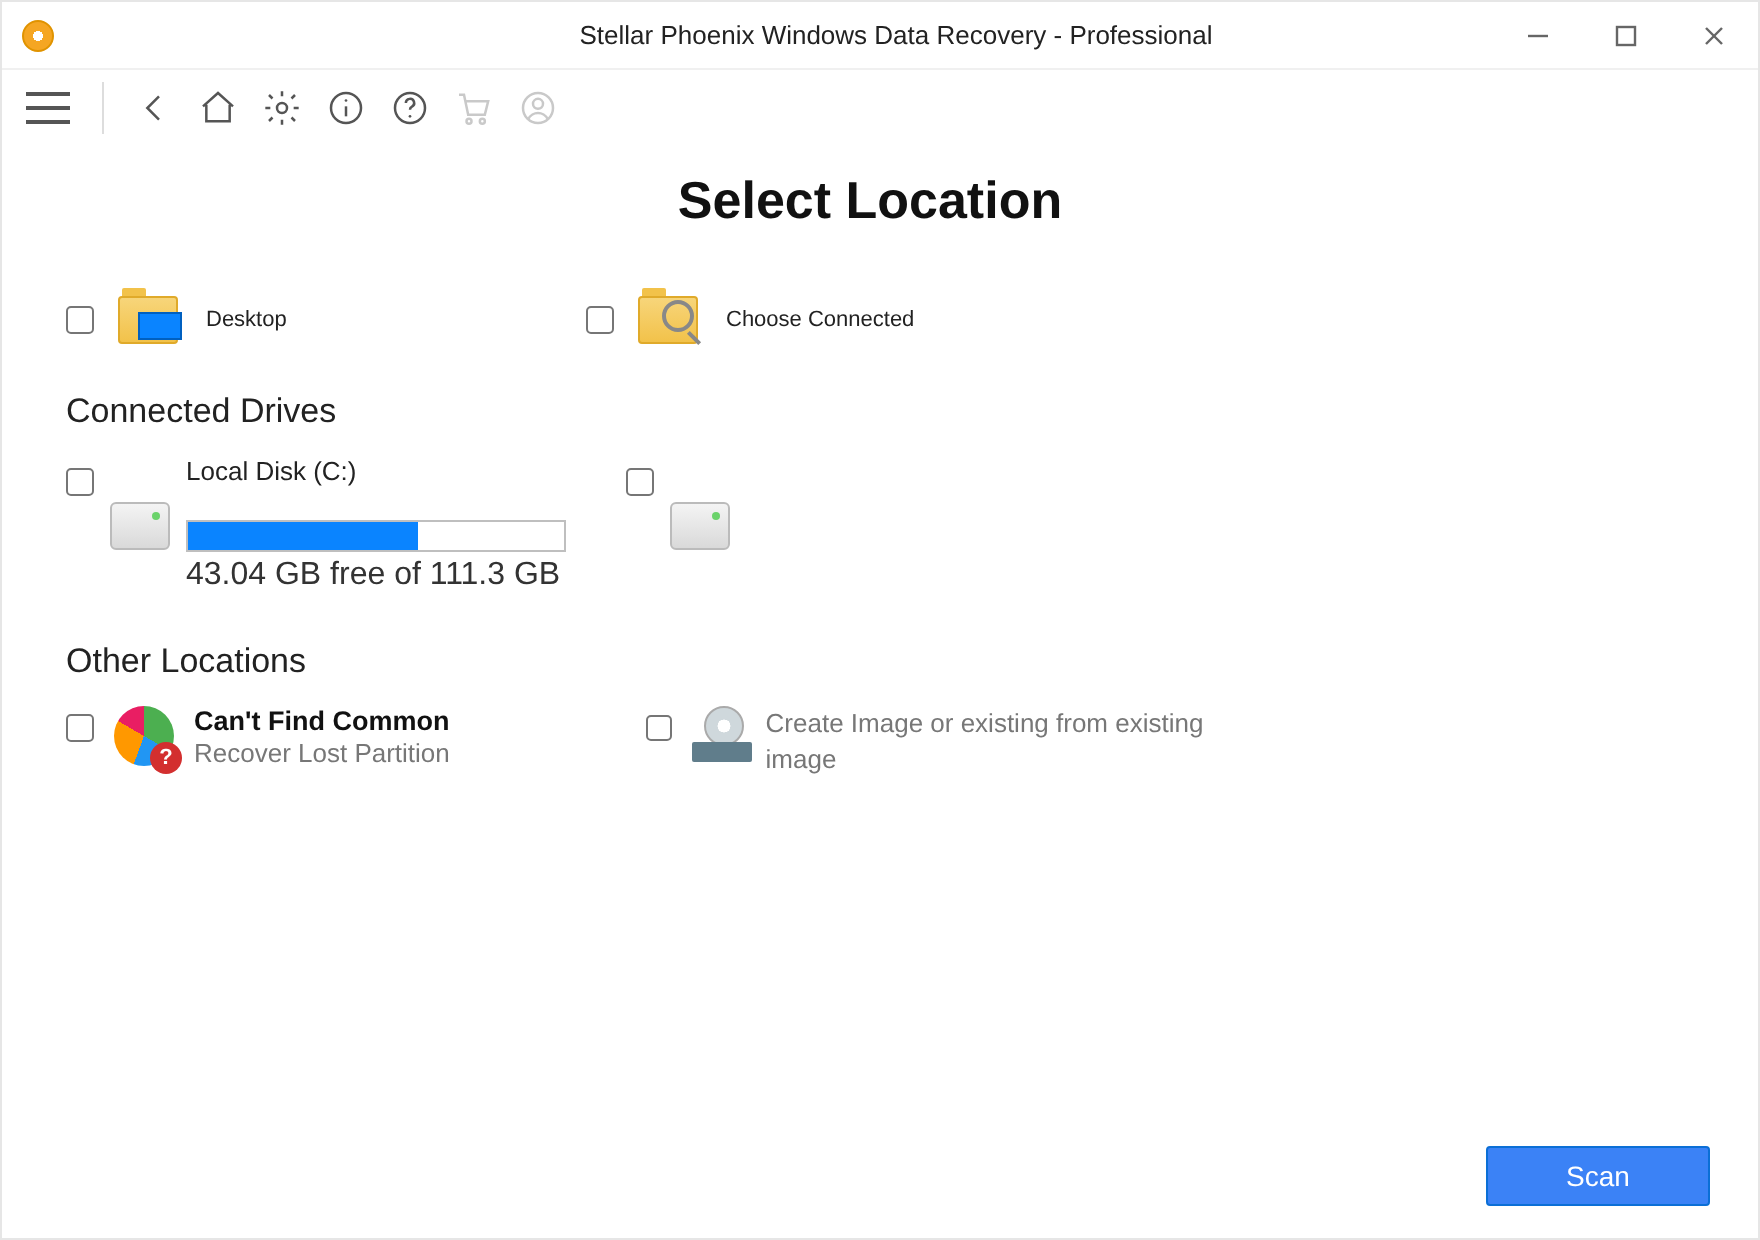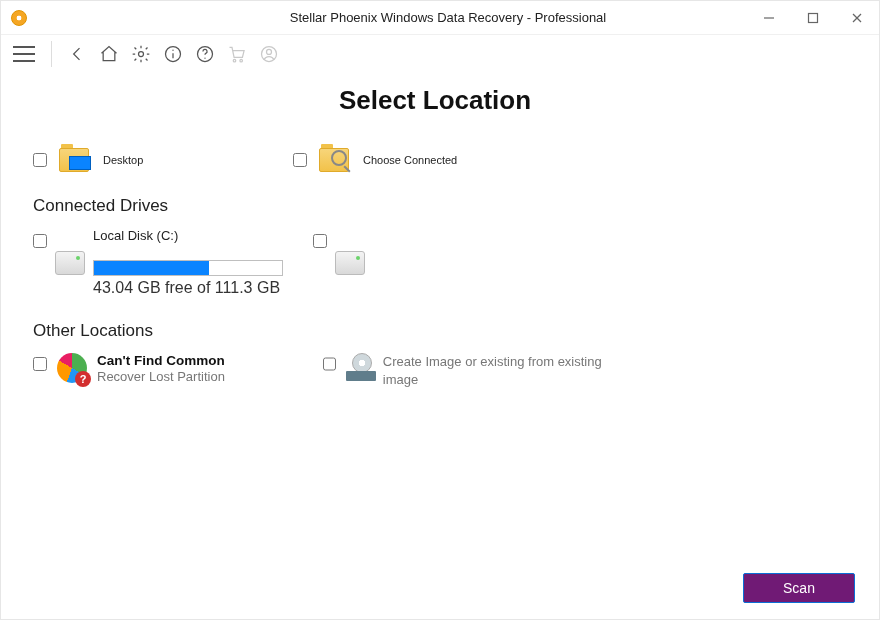--- a/index.html
+++ b/index.html
@@ -52,21 +52,21 @@
   .other-item input[type=checkbox] { margin: 4px 10px 0 0; width: 14px; height: 14px; }
   .pie { width: 30px; height: 30px; border-radius: 50%; margin-right: 10px; background: conic-gradient(#4caf50 0 120deg, #2196f3 120deg 200deg, #ff9800 200deg 300deg, #e91e63 300deg 360deg); position: relative; }
   .pie .q { position: absolute; right: -4px; bottom: -4px; width: 16px; height: 16px; background: #d32f2f; border-radius: 50%; color: #fff; font-size: 11px; line-height: 16px; text-align: center; font-weight: 700; }
   .disk-img { width: 30px; height: 28px; margin-right: 10px; position: relative; }
   .disk-img .disc { position: absolute; top: 0; left: 6px; width: 20px; height: 20px; border-radius: 50%; background: radial-gradient(circle, #fff 0 25%, #cfd8dc 26% 100%); border: 1px solid #aaa; }
   .disk-img .tray { position: absolute; bottom: 0; left: 0; width: 30px; height: 10px; background: #607d8b; border-radius: 1px; }
   .other-title { font-size: 13.5px; font-weight: 700; color: #111; }
   .other-sub { font-size: 13px; color: #777; line-height: 1.35; }
 
   .footer { height: 62px; display: flex; align-items: center; justify-content: flex-end; padding: 0 24px; }
-  .scan-btn { width: 112px; height: 30px; background: #701a75; color: #fff; border: 1px solid #0b6fd6; font-size: 14px; border-radius: 2px; cursor: pointer; }
+  .scan-btn { width: 112px; height: 30px; background: #3b82f6; color: #fff; border: 1px solid #0b6fd6; font-size: 14px; border-radius: 2px; cursor: pointer; }
 </style>
 </head>
 <body>
 
 <div class="window">
 
   <div class="titlebar">
     <div class="app-icon"></div>
     <div class="title-text">Stellar Phoenix Windows Data Recovery - Professional</div>
     <div class="win-controls">

